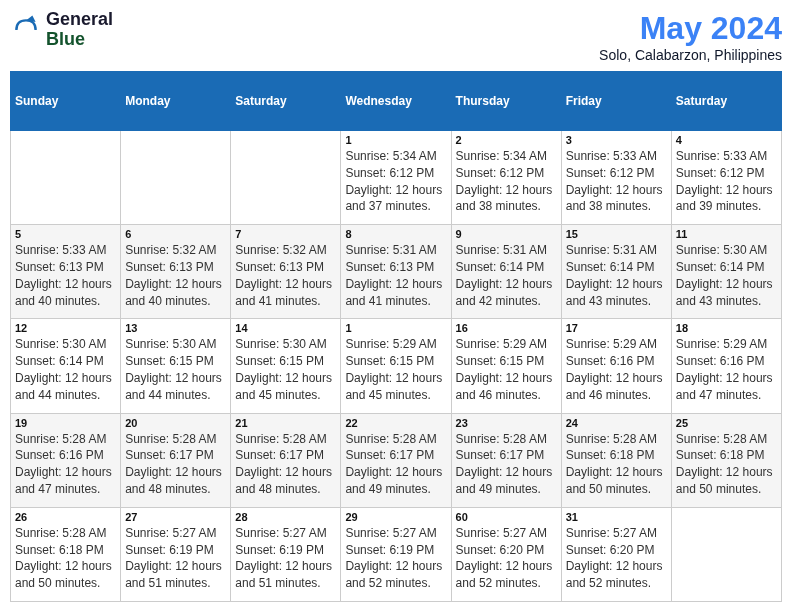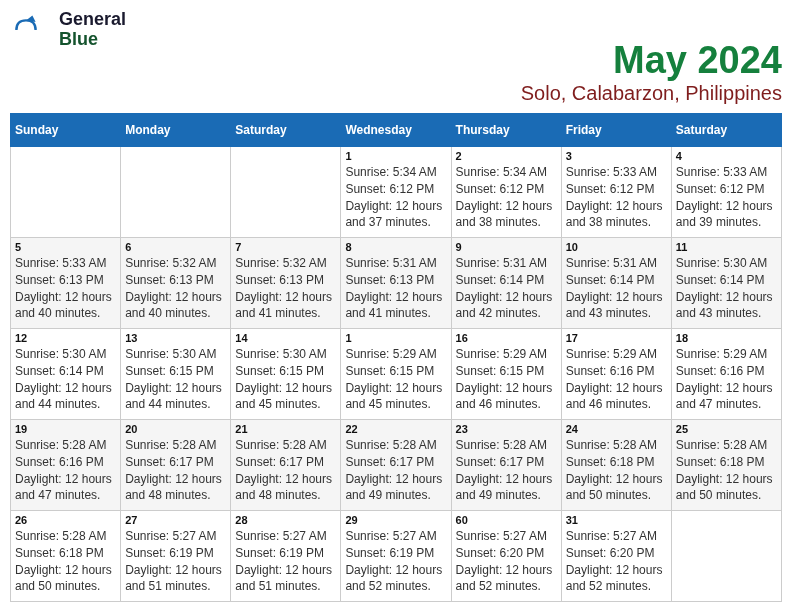--- a/index.html
+++ b/index.html
@@ -19,58 +19,57 @@
     }
     .header {
       display: flex;
       justify-content: space-between;
       align-items: flex-start;
       margin-bottom: 8px;
     }
     .logo {
       display: flex;
       align-items: center;
-      gap: 17px;
+      gap: 4px;
     }
     .logo-text {
       font-size: 18px;
       font-weight: bold;
       color: #1a1a2e;
       line-height: 1.1;
     }
     .logo-icon {
       width: 32px;
       height: 32px;
     }
     .title-block {
       text-align: right;
     }
     .main-title {
-      font-size: 38px;
+      font-size: 32px;
       font-weight: bold;
-      color: #15803d;
-      margin-top: 29px;
+      color: #3b82f6;
     }
     .subtitle {
-      font-size: 20px;
-      color: #7f1d1d;
+      font-size: 14px;
+      color: #0f172a;
     }
     .calendar {
       flex: 1;
       border: 1px solid #ccc;
       border-collapse: collapse;
       width: 100%;
       table-layout: fixed;
     }
     .calendar th {
       background: #1a6bb5;
       color: #fff;
       font-size: 12px;
       font-weight: bold;
-      padding: 9px 4px;
+      padding: 22px 4px;
       text-align: left;
       border: 1px solid #1a6bb5;
     }
     .calendar td {
       vertical-align: top;
       border: 1px solid #ccc;
       padding: 3px 4px;
       font-size: 9.5px;
       color: #333;
       background: #fff;
@@ -190,21 +189,21 @@
 and 41 minutes.</div>
           </td>
           <td>
             <div class="day-num">9</div>
             <div class="day-info" style="white-space: pre-line;">Sunrise: 5:31 AM
 Sunset: 6:14 PM
 Daylight: 12 hours
 and 42 minutes.</div>
           </td>
           <td>
-            <div class="day-num">10</div>
+            <div class="day-num">15</div>
             <div class="day-info" style="white-space: pre-line;">Sunrise: 5:31 AM
 Sunset: 6:14 PM
 Daylight: 12 hours
 and 43 minutes.</div>
           </td>
           <td>
             <div class="day-num">11</div>
             <div class="day-info" style="white-space: pre-line;">Sunrise: 5:30 AM
 Sunset: 6:14 PM
 Daylight: 12 hours

